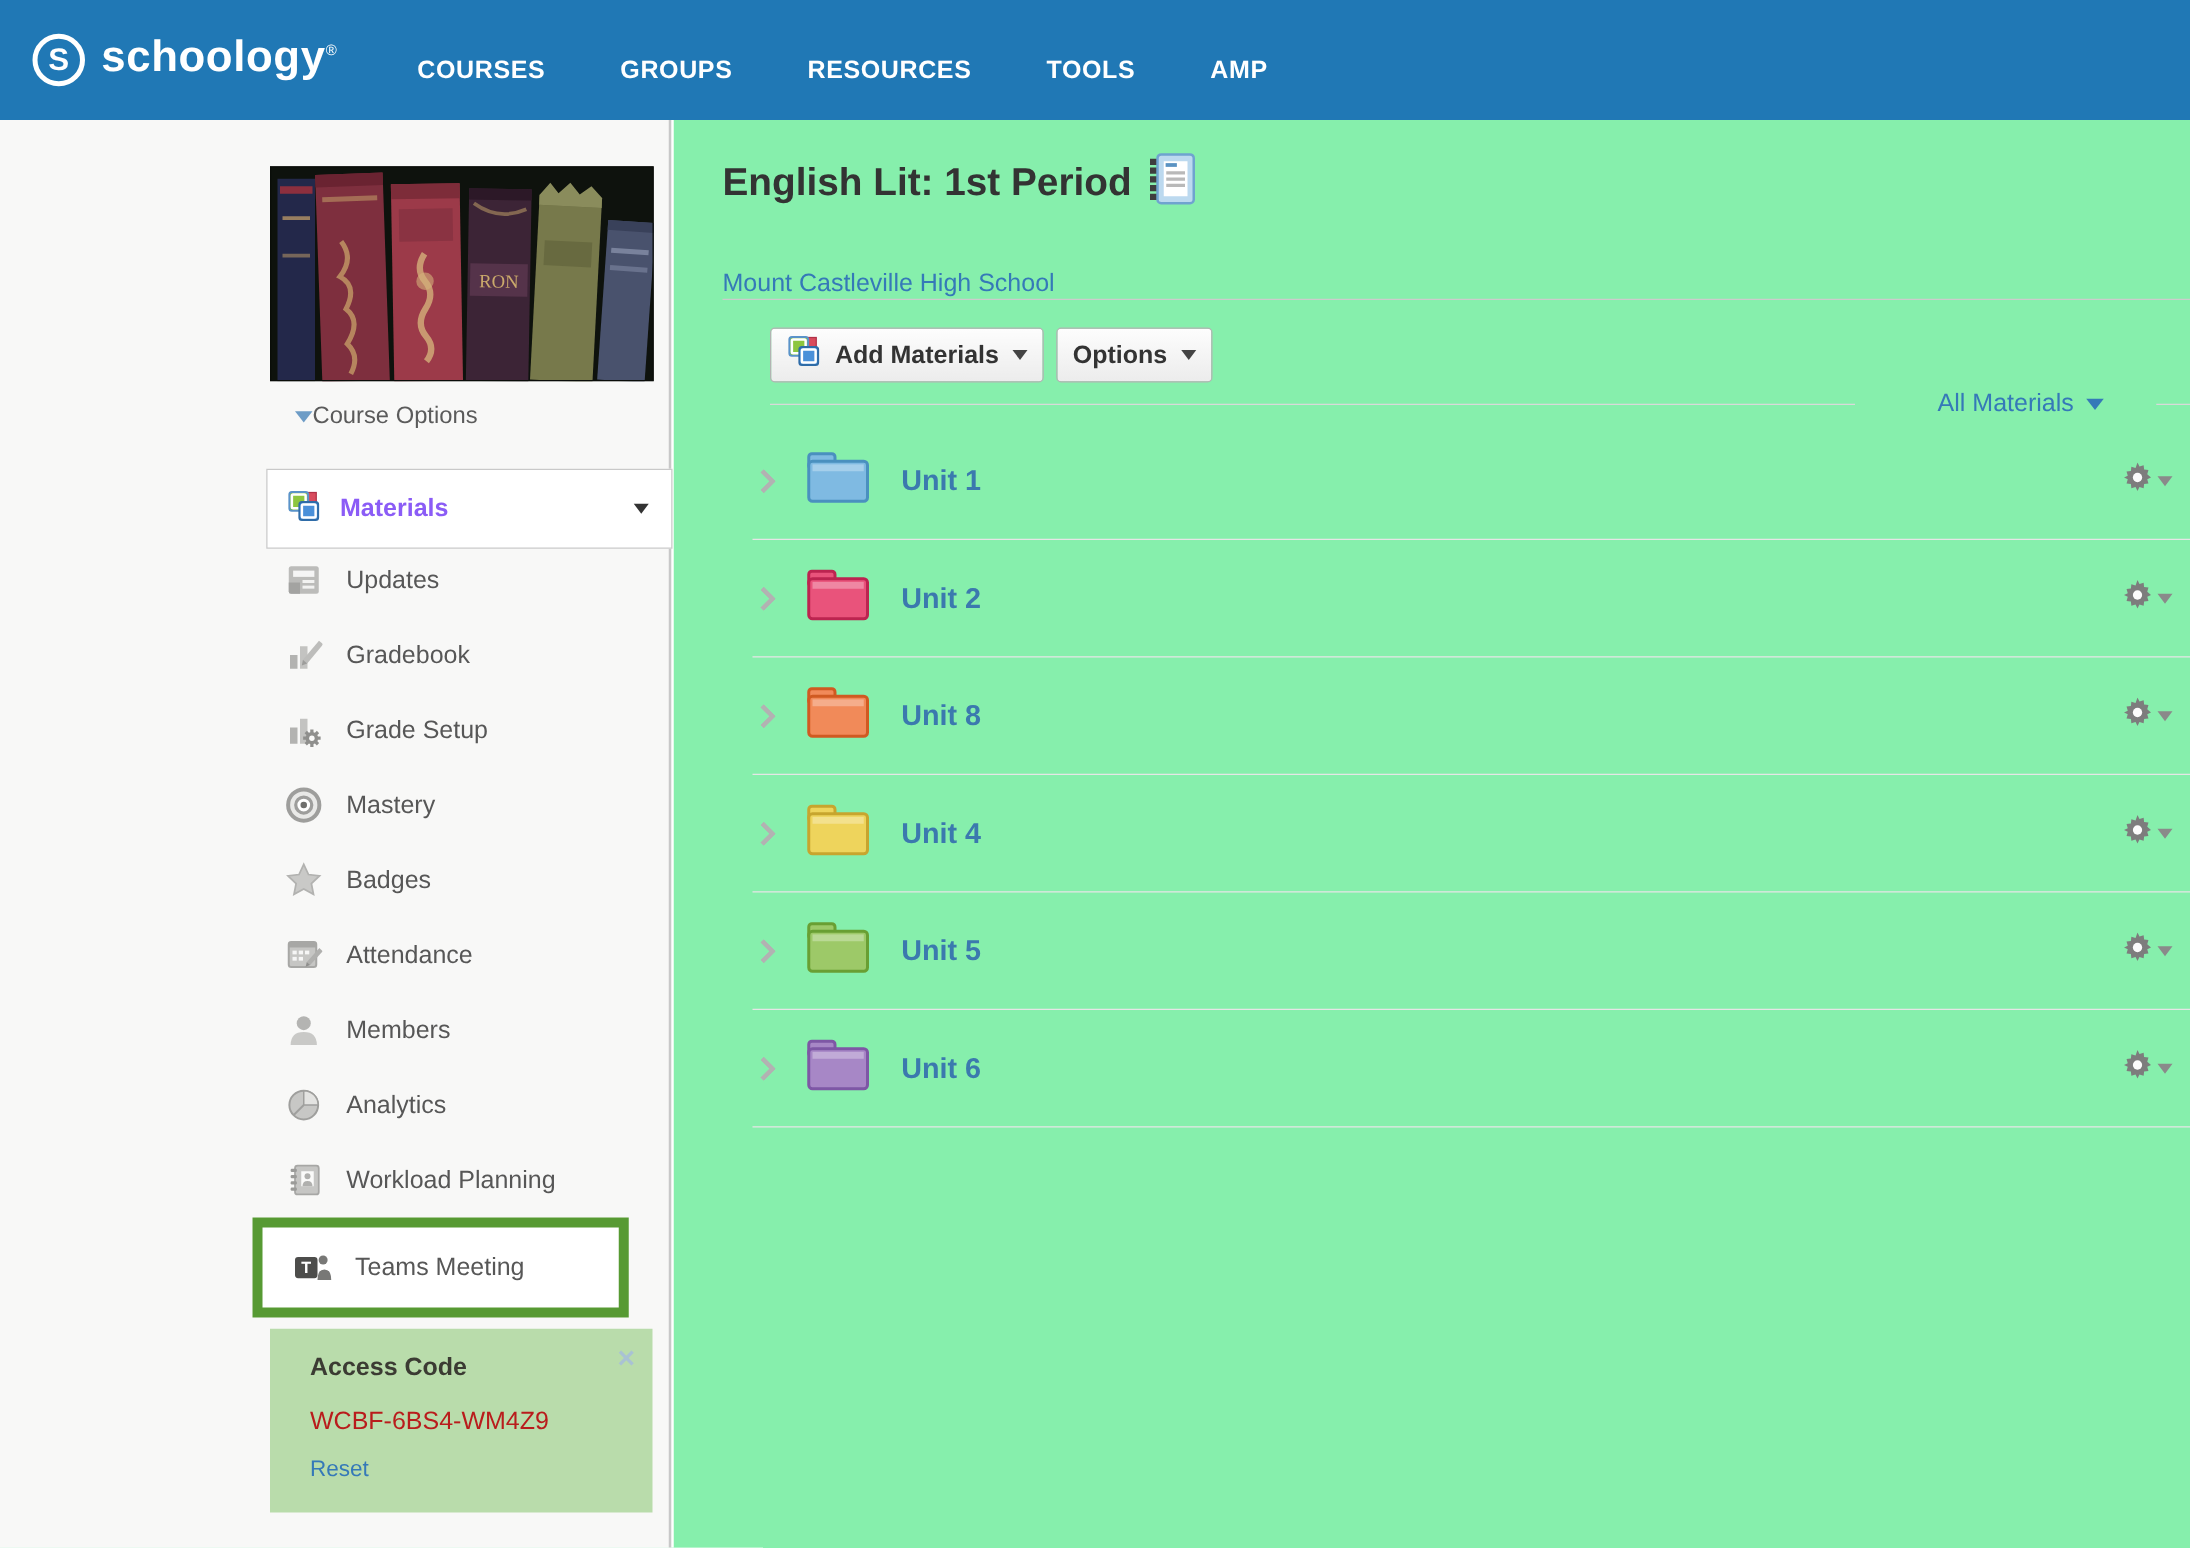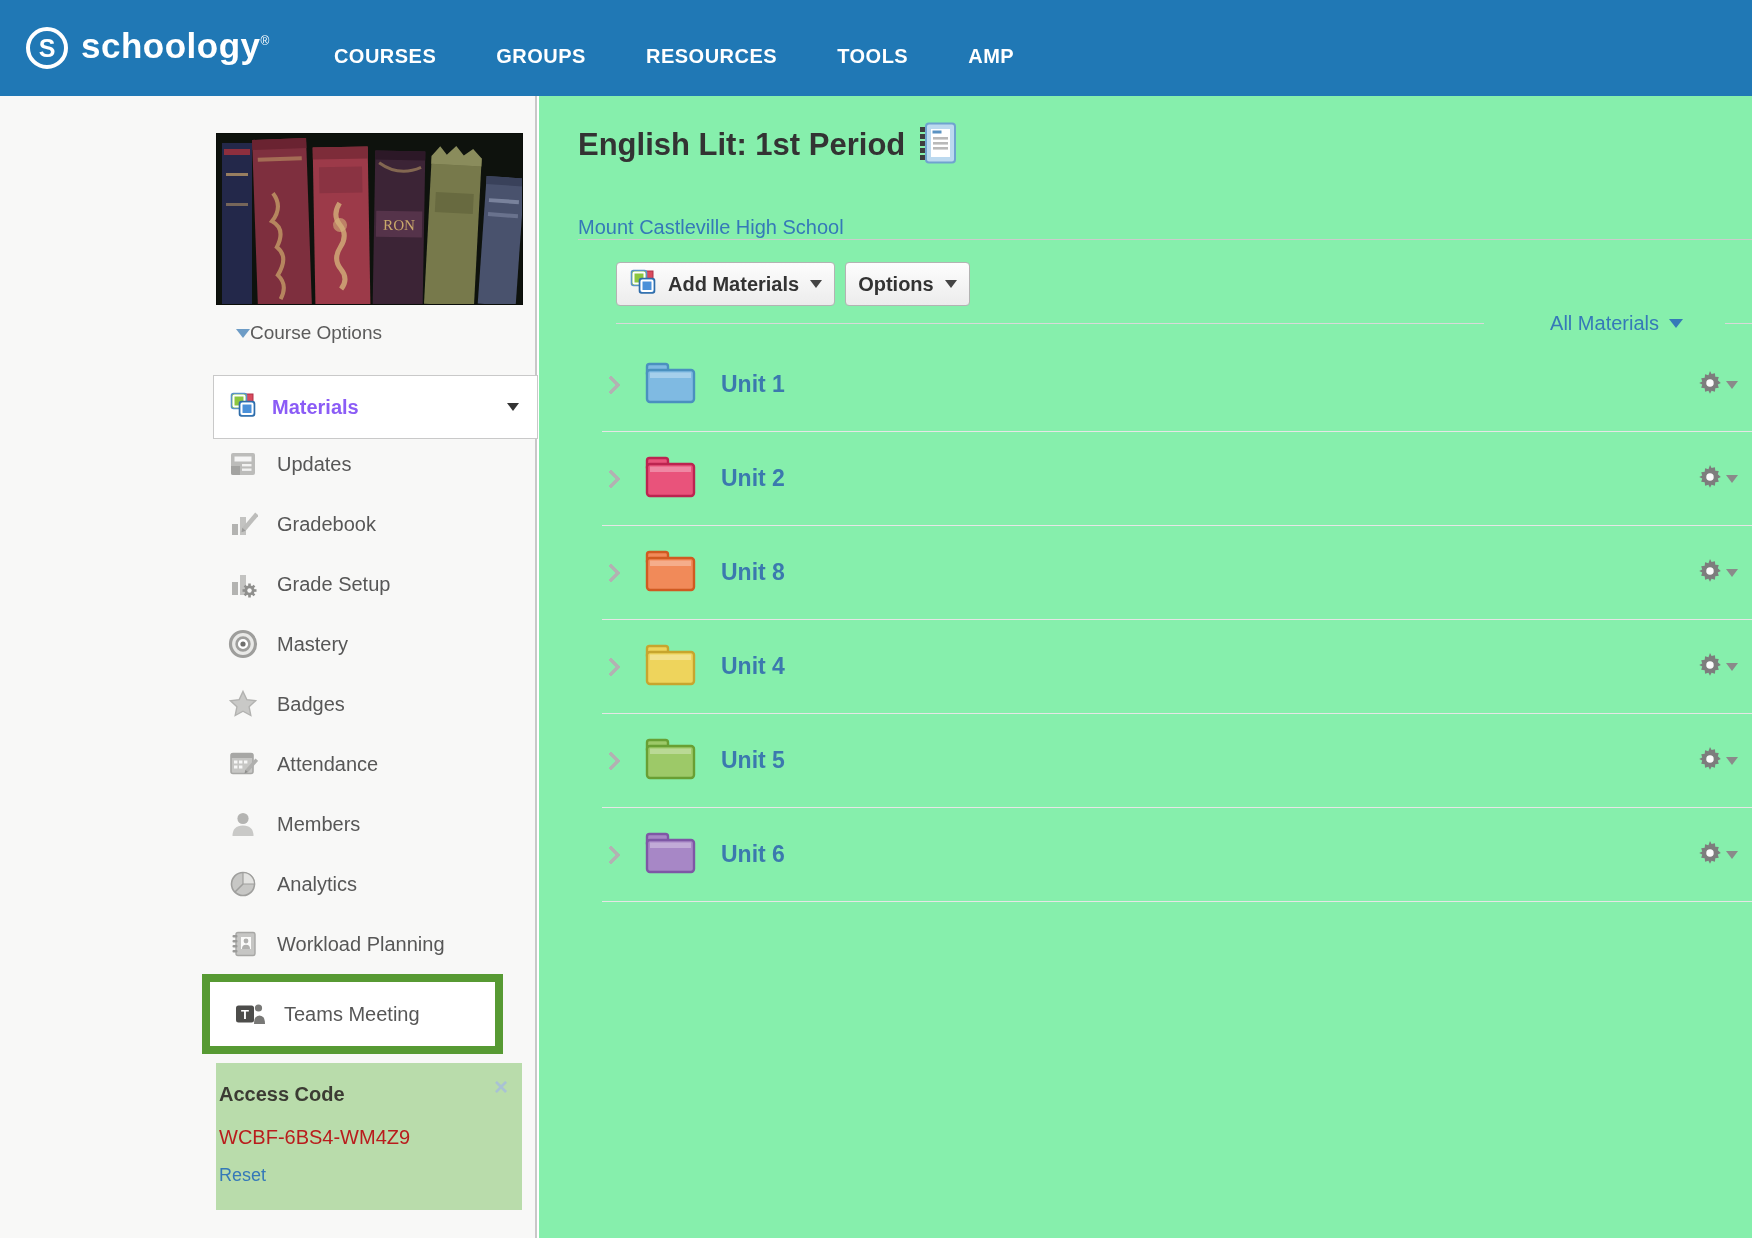--- a/index.html
+++ b/index.html
@@ -34,21 +34,21 @@
   .materials-box .mi{margin-left:15px;}
   .materials-box .label{margin-left:15px;font-size:20px;font-weight:bold;color:#8b5cf6;}
   .materials-box .caret-down{margin-left:auto;margin-right:18px;border-top-color:#333;border-left-width:6px;border-right-width:6px;border-top-width:8px;}
 
   .side-nav{position:absolute;left:213px;top:338px;width:325px;}
   .side-item{height:60px;display:flex;align-items:center;color:#575757;font-size:20px;cursor:pointer;}
   .side-item .ic{width:32px;margin-left:14px;display:flex;justify-content:center;}
   .side-item .label{margin-left:18px;white-space:nowrap;}
   .side-item.highlighted{height:80px;border:8px solid var(--highlight-green);background:#fff;margin-left:-11px;width:301px;padding-left:10px;}
 
-  .access-box{position:absolute;left:216px;top:967px;width:306px;height:147px;background:var(--access-bg);padding:20px 18px 0 3px;}
+  .access-box{position:absolute;left:216px;top:967px;width:306px;height:147px;background:var(--access-bg);padding:20px 18px 0 32px;}
   .access-title{font-size:20px;font-weight:bold;color:#3b3b33;}
   .access-close{position:absolute;top:12px;right:14px;font-size:24px;font-weight:bold;color:#a9c2d4;cursor:pointer;line-height:1;}
   .access-code{margin-top:20px;font-size:20px;color:#b91c1c;}
   .access-reset{margin-top:16px;font-size:18px;color:var(--link-blue);cursor:pointer;display:inline-block;}
 
   
   .content{position:absolute;top:96px;left:539px;width:1213px;height:1142px;background:#86efac;}
   .page-title-row{position:absolute;left:39px;top:26px;display:flex;align-items:center;gap:14px;}
   .page-title{font-size:31px;font-weight:bold;color:#333;}
   .school-link{position:absolute;left:39px;top:88px;font-size:20px;color:var(--link-blue);cursor:pointer;margin-top:32px;}

